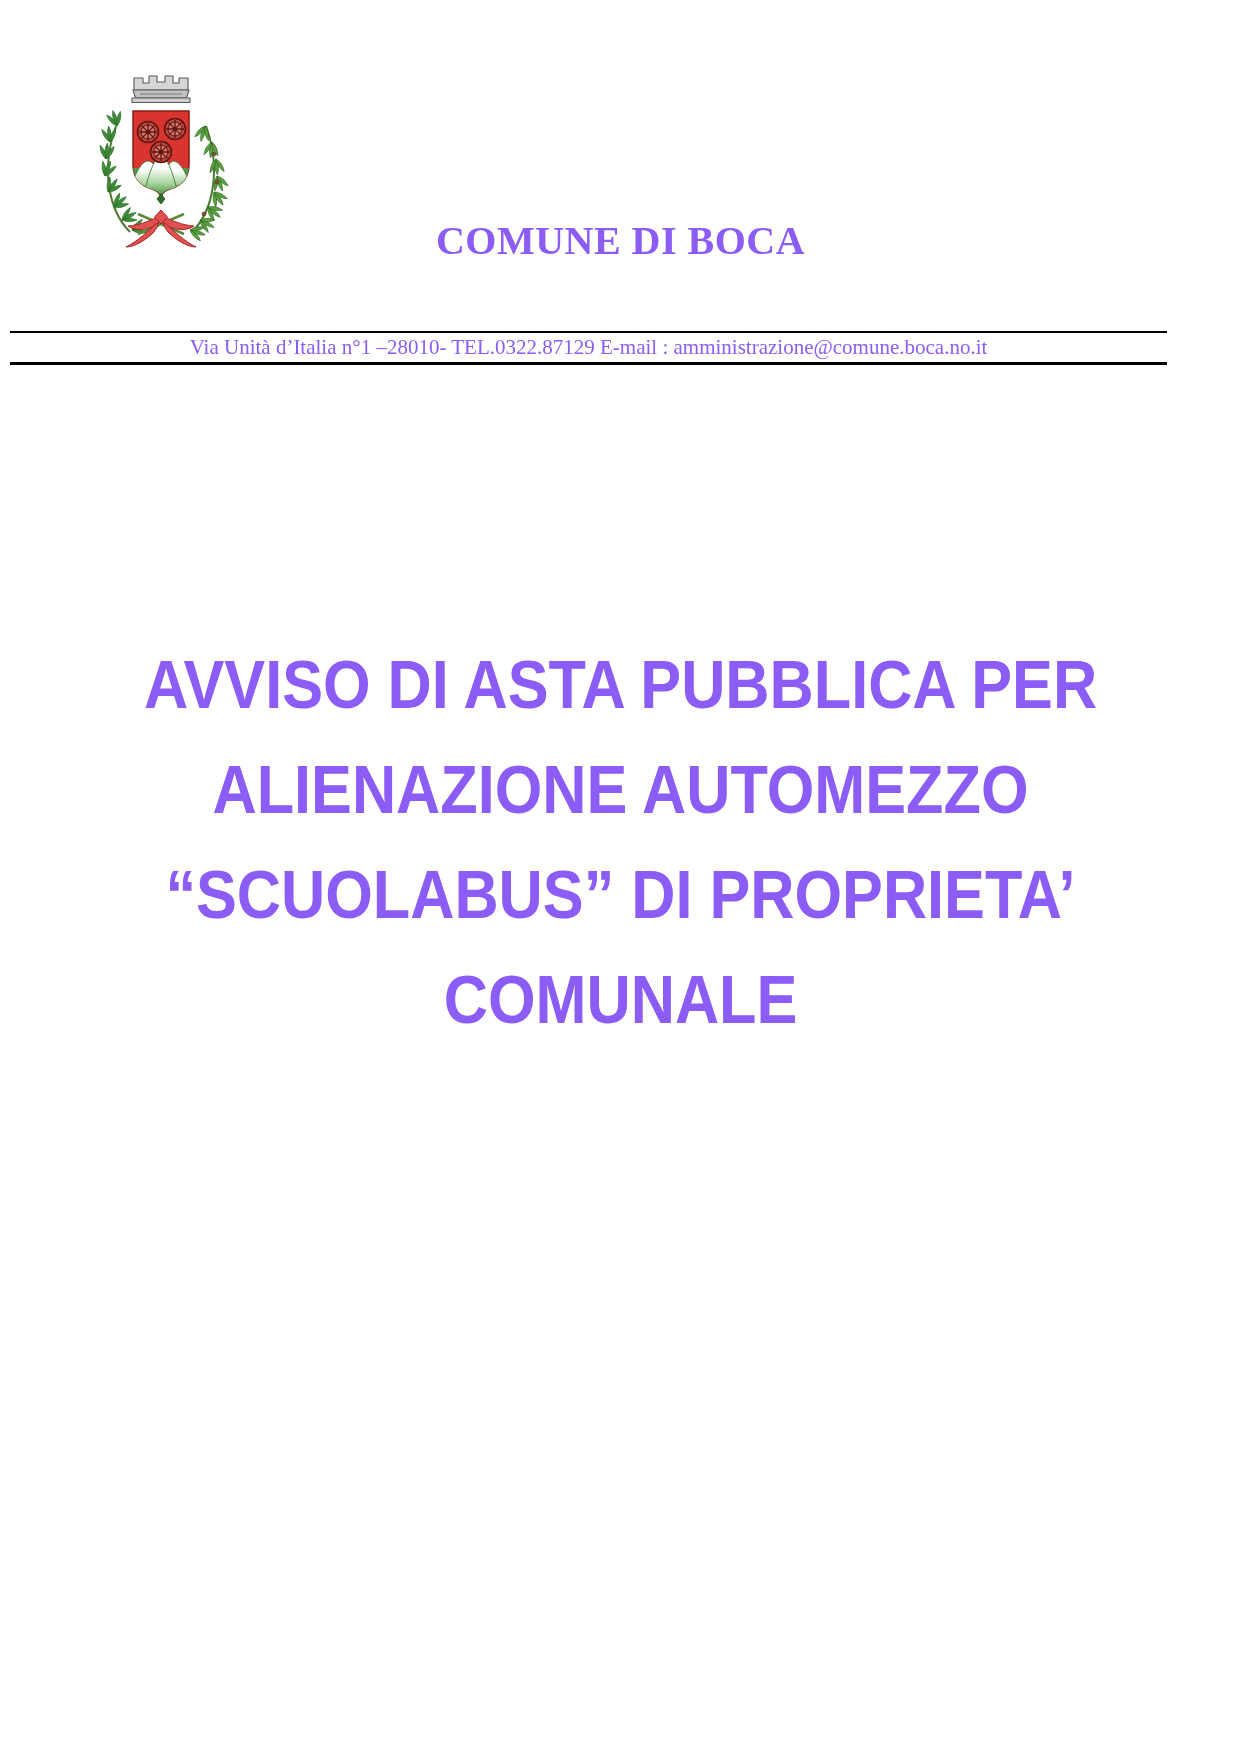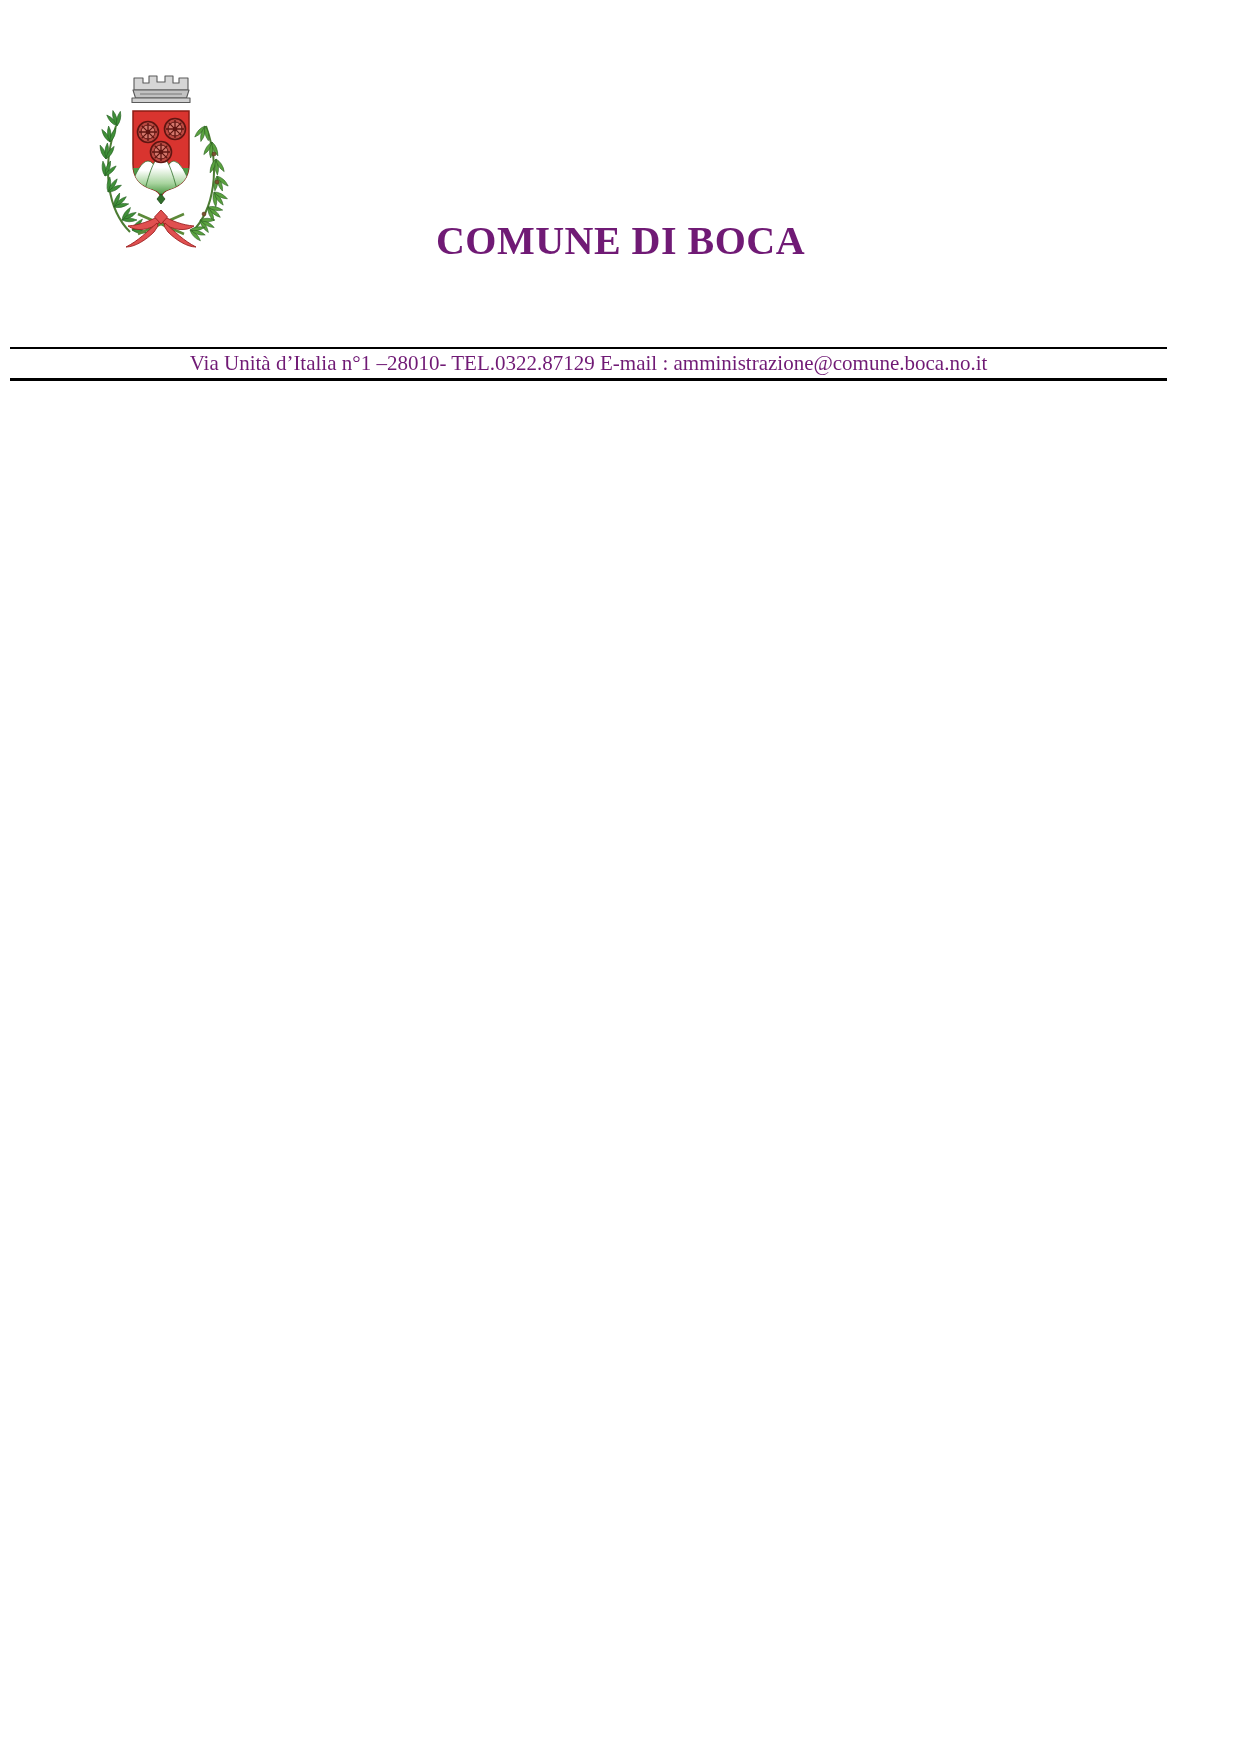--- a/index.html
+++ b/index.html
@@ -5,21 +5,21 @@
   html, body {
     margin: 0;
     padding: 0;
     background: #ffffff;
   }
   .page {
     position: relative;
     width: 1241px;
     height: 1755px;
     background: #ffffff;
-    color: #701a75;
+    color: #8b5cf6;
     overflow: hidden;
     font-family: "Liberation Serif", serif;
   }
 
   
   .emblem {
     position: absolute;
     left: 86px;
     top: 64px;
     width: 150px;
@@ -41,21 +41,21 @@
   }
   .province {
     font: 400 34px/40px "Liberation Serif", serif;
     letter-spacing: 0.5px;
   }
 
   
   .address-bar {
     position: absolute;
     left: 10px;
-    top: 347px;
+    top: 331px;
     width: 1157px;
     border-top: 2px solid #000;
     border-bottom: 3px solid #000;
     padding: 2px 0 3px 0;
     text-align: center;
   }
   .address-line {
     font: 400 21px/24px "Liberation Serif", serif;
   }
 
@@ -179,14 +179,20 @@
   </div>
 
   <div class="org-header">
     <div class="municipality">COMUNE DI BOCA</div>
   </div>
 
   <div class="address-bar">
     <div class="address-line">Via Unità d’Italia n°1 –28010- TEL.0322.87129 E-mail : amministrazione@comune.boca.no.it</div>
   </div>
 
+  <div class="main-title">
+    <div class="title-line">AVVISO DI ASTA PUBBLICA PER</div>
+    <div class="title-line">ALIENAZIONE AUTOMEZZO</div>
+    <div class="title-line">“SCUOLABUS” DI PROPRIETA’</div>
+    <div class="title-line">COMUNALE</div>
+  </div>
 
 </div>
 
 </body></html>

